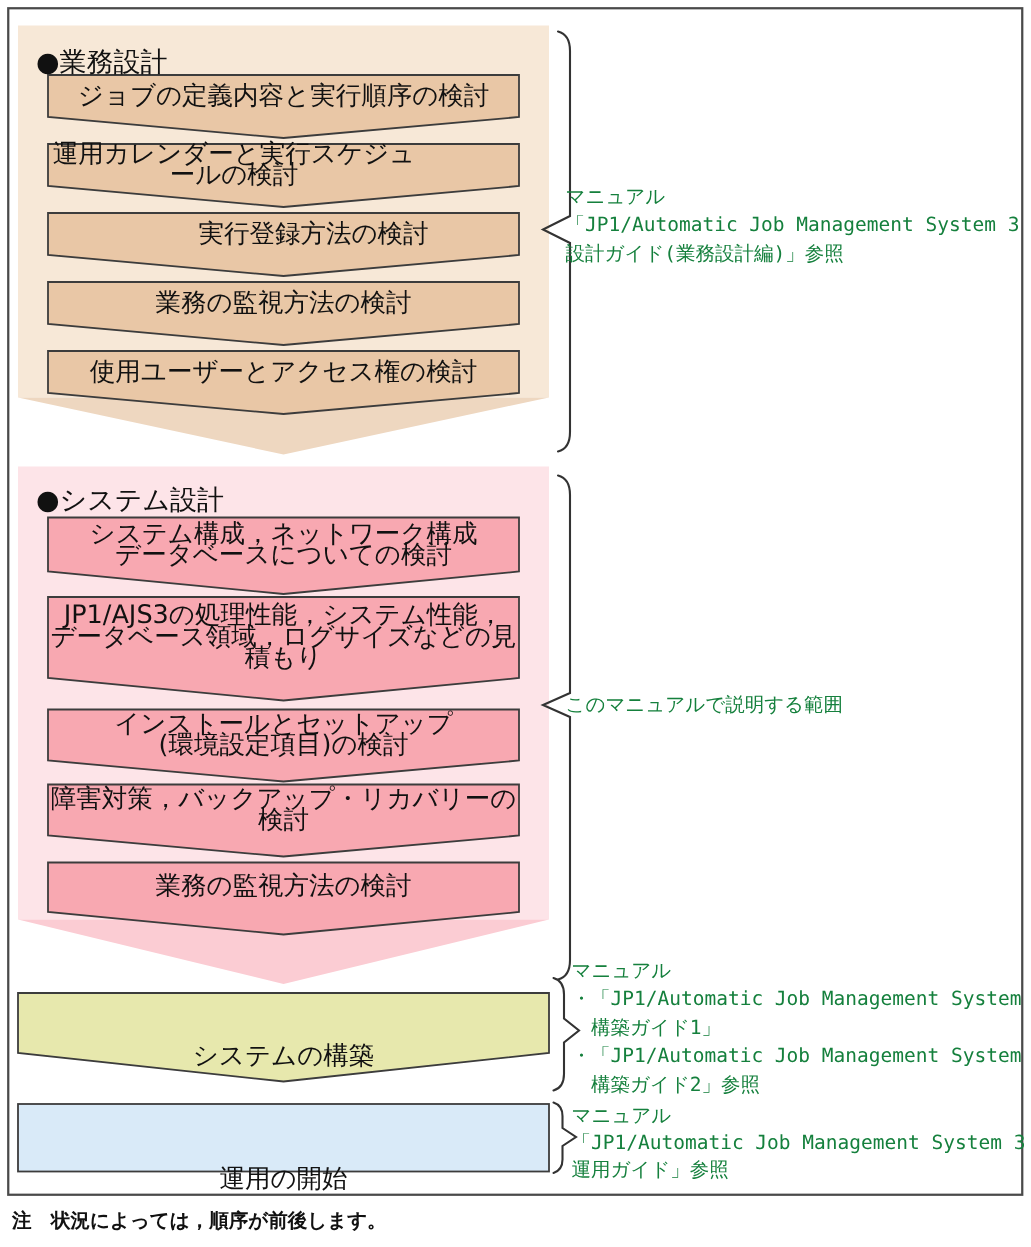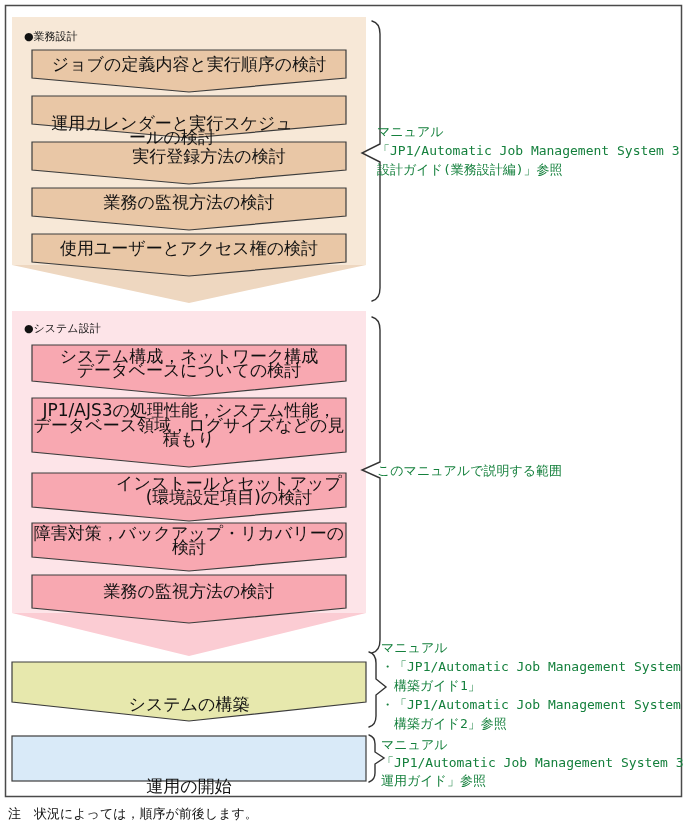--- a/index.html
+++ b/index.html
@@ -9,27 +9,27 @@
   }
   .shapes{position:absolute;left:0;top:0;}
   .box-shape{stroke:#3c3c3c;stroke-width:1.2;stroke-linejoin:miter;}
   .container-shape{stroke:none;}
   .brace{fill:none;stroke:#333;stroke-width:1.4;stroke-linejoin:miter;stroke-linecap:round;}
   .outer{fill:none;stroke-width:1.5;}
   .txt{
     position:absolute;display:flex;align-items:center;justify-content:center;
     text-align:center;white-space:pre-line;font-size:17px;line-height:14.5px;color:#111;
   }
-  .sec-label{position:absolute;font-size:11px;font-weight:normal;color:#111;}
+  .sec-label{position:absolute;font-size:18px;font-weight:normal;color:#111;}
   .annot{
     position:absolute;white-space:pre;font-size:13px;line-height:19px;color:#15803d;
     font-family:"DejaVu Sans Mono","Liberation Mono",monospace;
   }
   .annot.tight{line-height:18px;}
-  .note{position:absolute;font-size:13px;color:#111;}
+  .note{position:absolute;font-size:13px;color:#111;font-weight:bold;}
 </style>
 </head>
 <body>
 
 <div class="stage">
 
   <svg class="shapes" width="687" height="831" viewBox="0 0 687 831">
 
     <rect class="outer" x="5.5" y="5.5" width="676" height="791" stroke="#4a4a4a"></rect>
 
@@ -58,30 +58,30 @@
     <path class="brace" d="M 372,21 Q 380,23 380,34 L 380,144 L 362,153 L 380,162 L 380,288 Q 380,299 372,301"></path>
     <path class="brace" d="M 372,317 Q 380,319 380,330 L 380,462 L 362,470 L 380,478 L 380,640 Q 380,651 372,653"></path>
     <path class="brace" d="M 369,652 Q 376,654 376,663 L 376,679 L 386,687 L 376,695 L 376,716 Q 376,725 369,727"></path>
     <path class="brace" d="M 369,735 Q 375,737 375,744 L 375,752 L 384,758 L 375,764 L 375,773 Q 375,780 369,782"></path>
   </svg>
 
   <div class="sec-label" style="left:24px;top:29px;">●業務設計</div>
   <div class="sec-label" style="left:24px;top:321px;">●システム設計</div>
 
   <div class="txt" style="left:32px;top:50px;width:314px;height:28px;">ジョブの定義内容と実行順序の検討</div>
-  <div class="txt" style="left:44px;top:96px;width:256px;height:28px;margin-top:20px;">運用カレンダーと実行スケジュールの検討</div>
+  <div class="txt" style="left:28px;top:96px;width:256px;height:28px;">運用カレンダーと実行スケジュールの検討</div>
   <div class="txt" style="left:32px;top:142px;width:314px;height:28px;padding-left:20px;">実行登録方法の検討</div>
   <div class="txt" style="left:32px;top:188px;width:314px;height:28px;">業務の監視方法の検討</div>
   <div class="txt" style="left:32px;top:234px;width:314px;height:28px;">使用ユーザーとアクセス権の検討</div>
 
   <div class="txt" style="left:32px;top:345px;width:314px;height:36px;">システム構成，ネットワーク構成
 データベースについての検討</div>
   <div class="txt" style="left:32px;top:398px;width:314px;height:54px;">JP1/AJS3の処理性能，システム性能，
 データベース領域，ログサイズなどの見積もり</div>
-  <div class="txt" style="left:32px;top:473px;width:314px;height:34px;padding-left:40px;">インストールとセットアップ
+  <div class="txt" style="left:32px;top:473px;width:314px;height:34px;">インストールとセットアップ
 (環境設定項目)の検討</div>
   <div class="txt" style="left:32px;top:523px;width:314px;height:34px;">障害対策，バックアップ・リカバリーの検討</div>
   <div class="txt" style="left:32px;top:575px;width:314px;height:33px;">業務の監視方法の検討</div>
 
   <div class="txt" style="left:12px;top:684px;width:354px;height:40px;">システムの構築</div>
   <div class="txt" style="left:12px;top:764px;width:354px;height:45px;">運用の開始</div>
 
   <div class="annot" style="left:377px;top:122px;">マニュアル
 「JP1/Automatic Job Management System 3
 設計ガイド(業務設計編)」参照</div>

